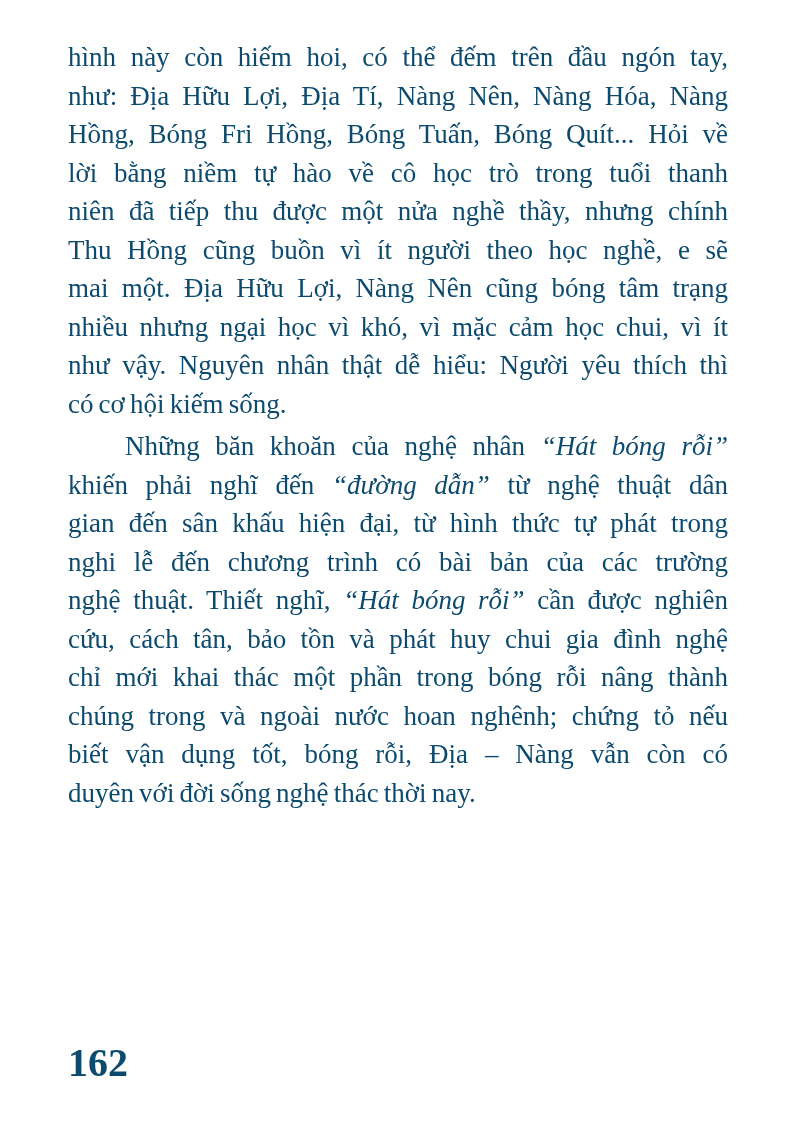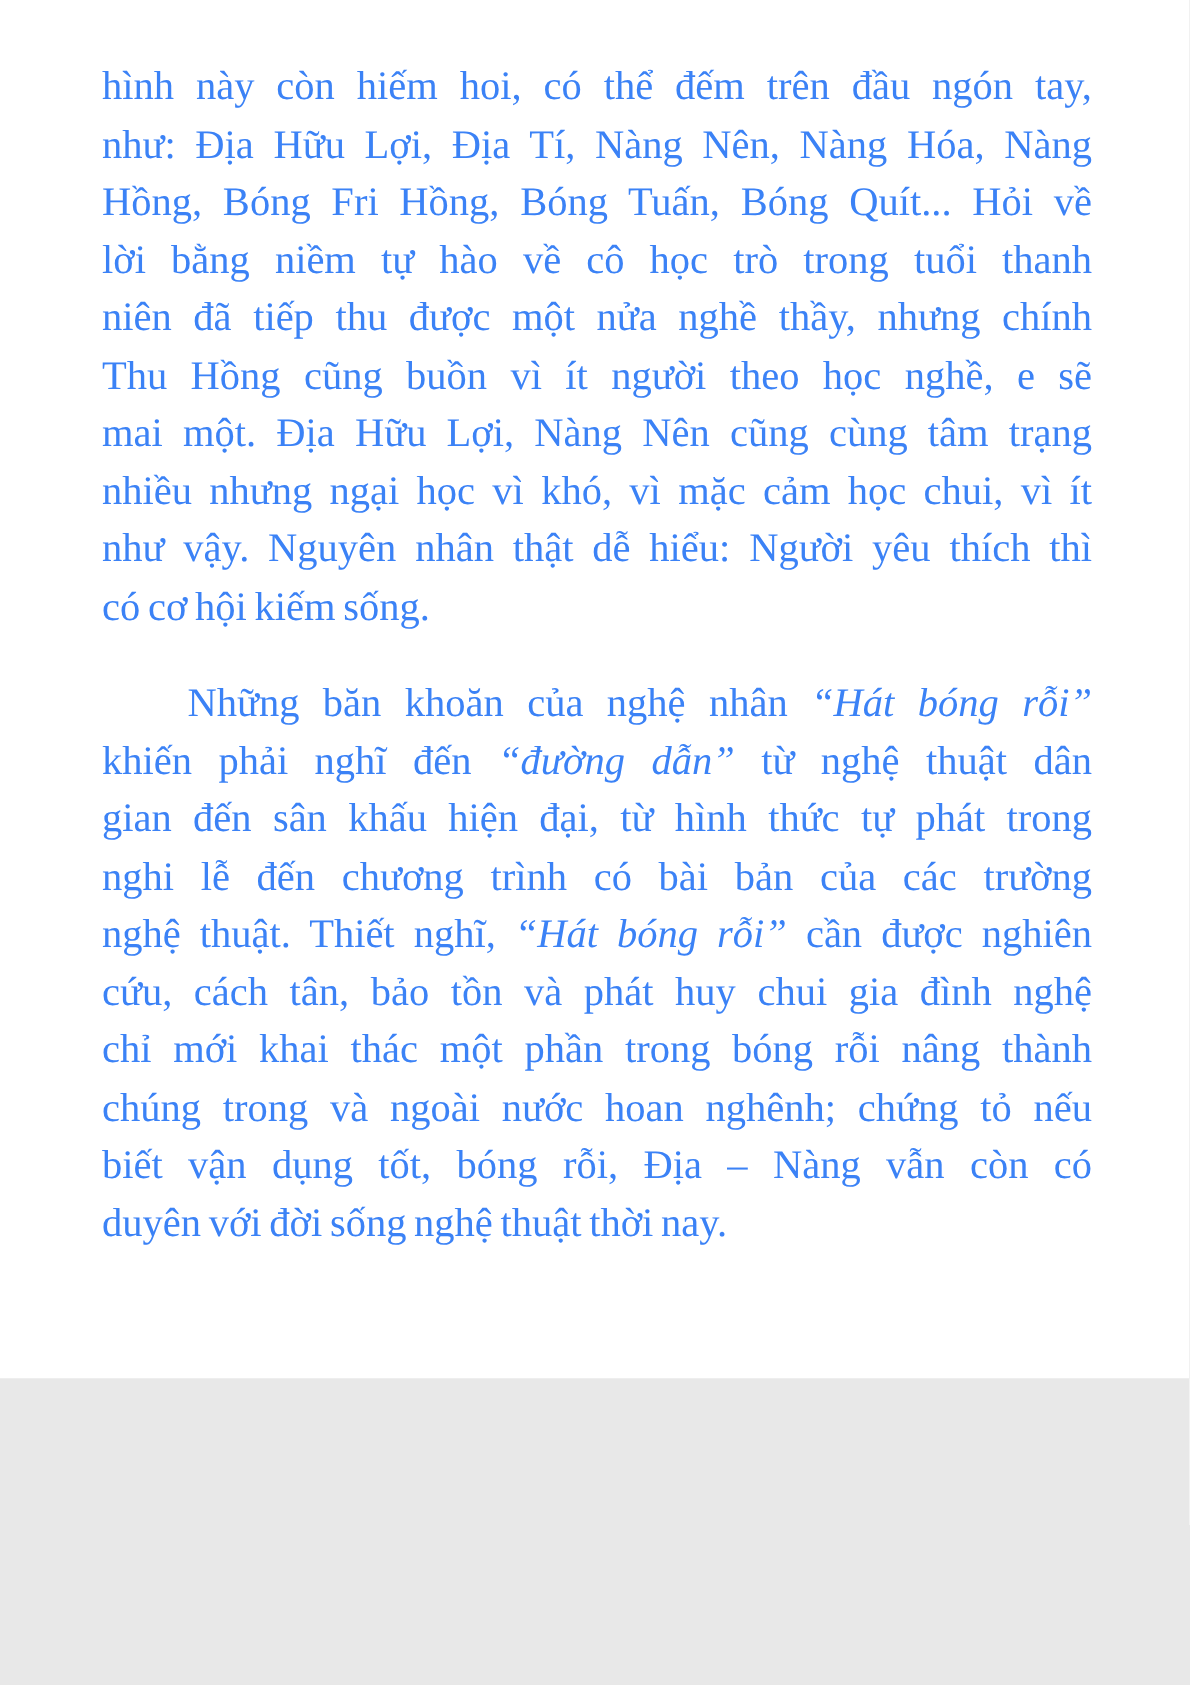--- a/index.html
+++ b/index.html
@@ -3,35 +3,35 @@
 <meta charset="utf-8">
 <style>
   html, body {
     margin: 0;
     padding: 0;
     background: #e8e8e8;
   }
   .page {
     position: relative;
     width: 793px;
-    height: 919px;
+    height: 1123px;
     background: #ffffff;
     margin: 0 auto;
     overflow: hidden;
     font-family: "Liberation Serif", "DejaVu Serif", serif;
-    color: #3b82f6;
+    color: #0c4a6e;
   }
   .text-block {
     position: absolute;
     left: 68px;
     top: 38px;
     width: 660px;
   }
   .paragraph { margin: 0; }
-  .paragraph + .paragraph { margin-top: 26px; }
+  .paragraph + .paragraph { margin-top: 4px; }
   .line {
     font-size: 27px;
     line-height: 38.5px;
     height: 38.5px;
     overflow: hidden;
     text-align: justify;
     text-align-last: justify;
     word-spacing: -0.06em;
     box-sizing: border-box;
   }
@@ -57,32 +57,32 @@
 
 <div class="page">
   <div class="text-block">
       <div class="paragraph">
         <div class="line"><span class="seg">hình này còn hiếm hoi, có thể đếm trên đầu ngón tay,</span></div>
         <div class="line"><span class="seg">như: Địa Hữu Lợi, Địa Tí, Nàng Nên, Nàng Hóa, Nàng</span></div>
         <div class="line"><span class="seg">Hồng, Bóng Fri Hồng, Bóng Tuấn, Bóng Quít... Hỏi về</span></div>
         <div class="line"><span class="seg">lời bằng niềm tự hào về cô học trò trong tuổi thanh</span></div>
         <div class="line"><span class="seg">niên đã tiếp thu được một nửa nghề thầy, nhưng chính</span></div>
         <div class="line"><span class="seg">Thu Hồng cũng buồn vì ít người theo học nghề, e sẽ</span></div>
-        <div class="line"><span class="seg">mai một. Địa Hữu Lợi, Nàng Nên cũng cùng tâm trạng</span></div>
+        <div class="line"><span class="seg">mai một. Địa Hữu Lợi, Nàng Nên cũng bóng tâm trạng</span></div>
         <div class="line"><span class="seg">nhiều nhưng ngại học vì khó, vì mặc cảm học chui, vì ít</span></div>
         <div class="line"><span class="seg">như vậy. Nguyên nhân thật dễ hiểu: Người yêu thích thì</span></div>
         <div class="line last"><span class="seg">có cơ hội kiếm sống.</span></div>
       </div>
       <div class="paragraph">
         <div class="line indent"><span class="seg">Những băn khoăn của nghệ nhân </span><span class="seg italic">“Hát bóng rỗi”</span></div>
         <div class="line"><span class="seg">khiến phải nghĩ đến </span><span class="seg italic">“đường dẫn”</span><span class="seg"> từ nghệ thuật dân</span></div>
         <div class="line"><span class="seg">gian đến sân khấu hiện đại, từ hình thức tự phát trong</span></div>
         <div class="line"><span class="seg">nghi lễ đến chương trình có bài bản của các trường</span></div>
         <div class="line"><span class="seg">nghệ thuật. Thiết nghĩ, </span><span class="seg italic">“Hát bóng rỗi”</span><span class="seg"> cần được nghiên</span></div>
         <div class="line"><span class="seg">cứu, cách tân, bảo tồn và phát huy chui gia đình nghệ</span></div>
         <div class="line"><span class="seg">chỉ mới khai thác một phần trong bóng rỗi nâng thành</span></div>
         <div class="line"><span class="seg">chúng trong và ngoài nước hoan nghênh; chứng tỏ nếu</span></div>
         <div class="line"><span class="seg">biết vận dụng tốt, bóng rỗi, Địa – Nàng vẫn còn có</span></div>
-        <div class="line last"><span class="seg">duyên với đời sống nghệ thuật thời nay.</span></div>
+        <div class="line last"><span class="seg">duyên với đời sống nghệ thác thời nay.</span></div>
       </div>
     </div>
   <div class="page-number">162</div>
 </div>
 
 </body></html>

